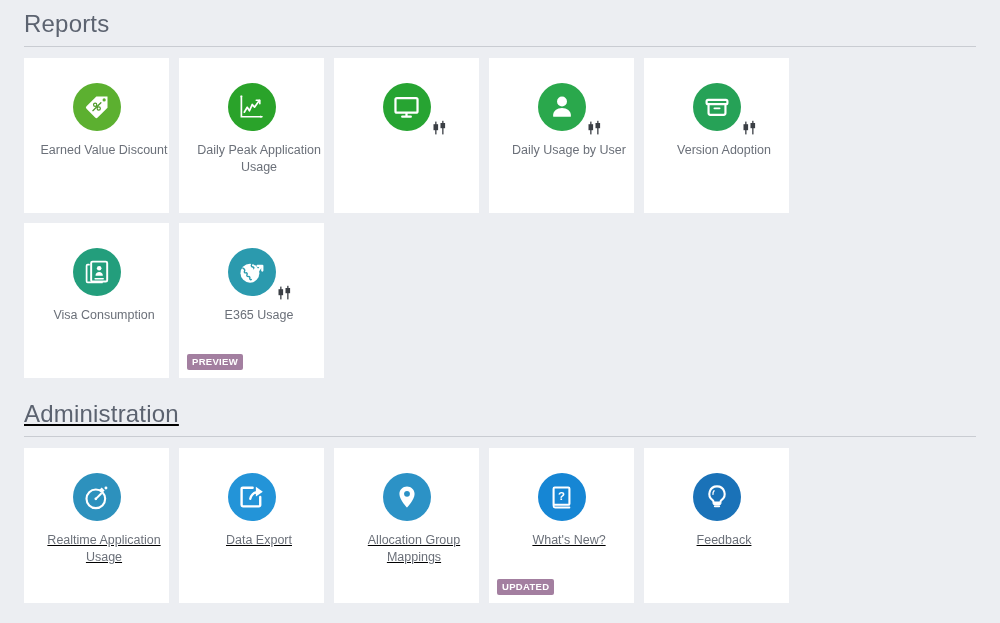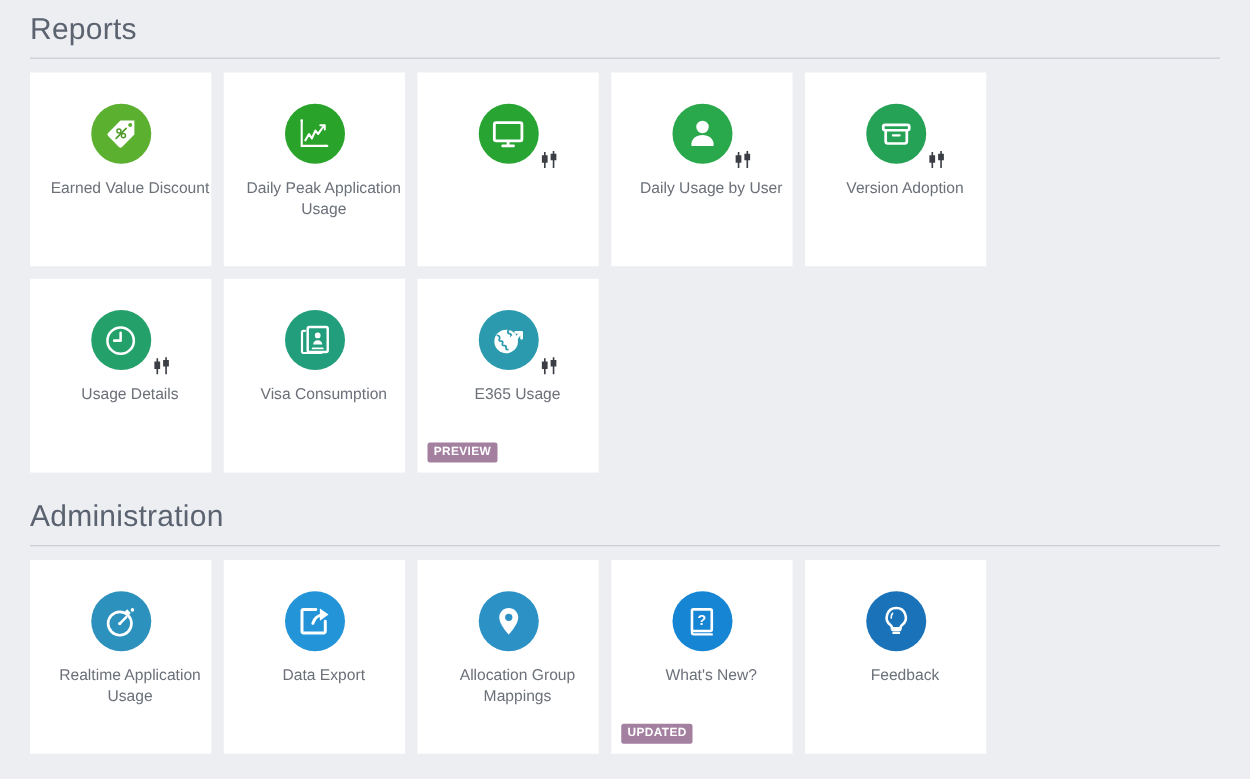--- a/index.html
+++ b/index.html
@@ -100,20 +100,21 @@
     color: #ffffff;
     background: #a37fa0;
     padding: 2px 5px 3px 5px;
     border-radius: 2px;
     letter-spacing: 0.3px;
     line-height: 11px;
     margin-top: 20px;
   }
   .admin-section {
     margin-top: 12px;
+    text-decoration: underline;
   }
 </style>
 </head>
 <body>
 
 <div class="page">
 
   <div>
     <h2 class="section-title">Reports</h2>
     <div class="section-rule"></div>
@@ -192,37 +193,20 @@
                 <rect x="4.2" y="2.6" width="1.3" height="12.8" fill="#3b3f45"></rect>
                 <rect x="2.5" y="5.2" width="4.6" height="6" fill="#3b3f45"></rect>
                 <rect x="11.2" y="1.8" width="1.3" height="13.6" fill="#3b3f45"></rect>
                 <rect x="9.5" y="4.0" width="4.6" height="5.2" fill="#3b3f45"></rect>
               </svg></span>
           </div>
           <div class="tile-label">Version Adoption</div>
         </div>
         <div class="tile">
           <div class="tile-icon-wrap">
-            <span class="icon-circle" style="background: rgb(36, 160, 106);">
-              <svg width="27" height="27" viewBox="0 0 24 24">
-                <circle cx="12" cy="12" r="9.4" fill="none" stroke="#fff" stroke-width="1.8"></circle>
-                <path d="M12 6.4V12H7.4" stroke="#fff" stroke-width="1.8" fill="none" stroke-linecap="round" stroke-linejoin="round"></path>
-              </svg>
-            </span>
-            <span class="chart-flag"><svg width="18" height="18" viewBox="0 0 18 18">
-                <rect x="4.2" y="2.6" width="1.3" height="12.8" fill="#3b3f45"></rect>
-                <rect x="2.5" y="5.2" width="4.6" height="6" fill="#3b3f45"></rect>
-                <rect x="11.2" y="1.8" width="1.3" height="13.6" fill="#3b3f45"></rect>
-                <rect x="9.5" y="4.0" width="4.6" height="5.2" fill="#3b3f45"></rect>
-              </svg></span>
-          </div>
-          <div class="tile-label">Usage Details</div>
-        </div>
-        <div class="tile">
-          <div class="tile-icon-wrap">
             <span class="icon-circle" style="background: rgb(35, 158, 124);">
               <svg width="26" height="26" viewBox="0 0 24 24">
                 <rect x="6.6" y="2.4" width="14.8" height="18.4" rx="1.3" fill="none" stroke="#fff" stroke-width="1.8"></rect>
                 <path d="M4.6 5.2H3.4a1 1 0 0 0-1 1v14.4a1 1 0 0 0 1 1h13.2" fill="none" stroke="#fff" stroke-width="1.6" stroke-linecap="round"></path>
                 <circle cx="14" cy="8.6" r="2.1" fill="#fff"></circle>
                 <path d="M10.6 15.4c0-2 1.5-3.3 3.4-3.3s3.4 1.3 3.4 3.3z" fill="#fff"></path>
                 <path d="M10.3 18.2h7.4" stroke="#fff" stroke-width="1.4" stroke-linecap="round"></path>
               </svg>
             </span>
           </div>

